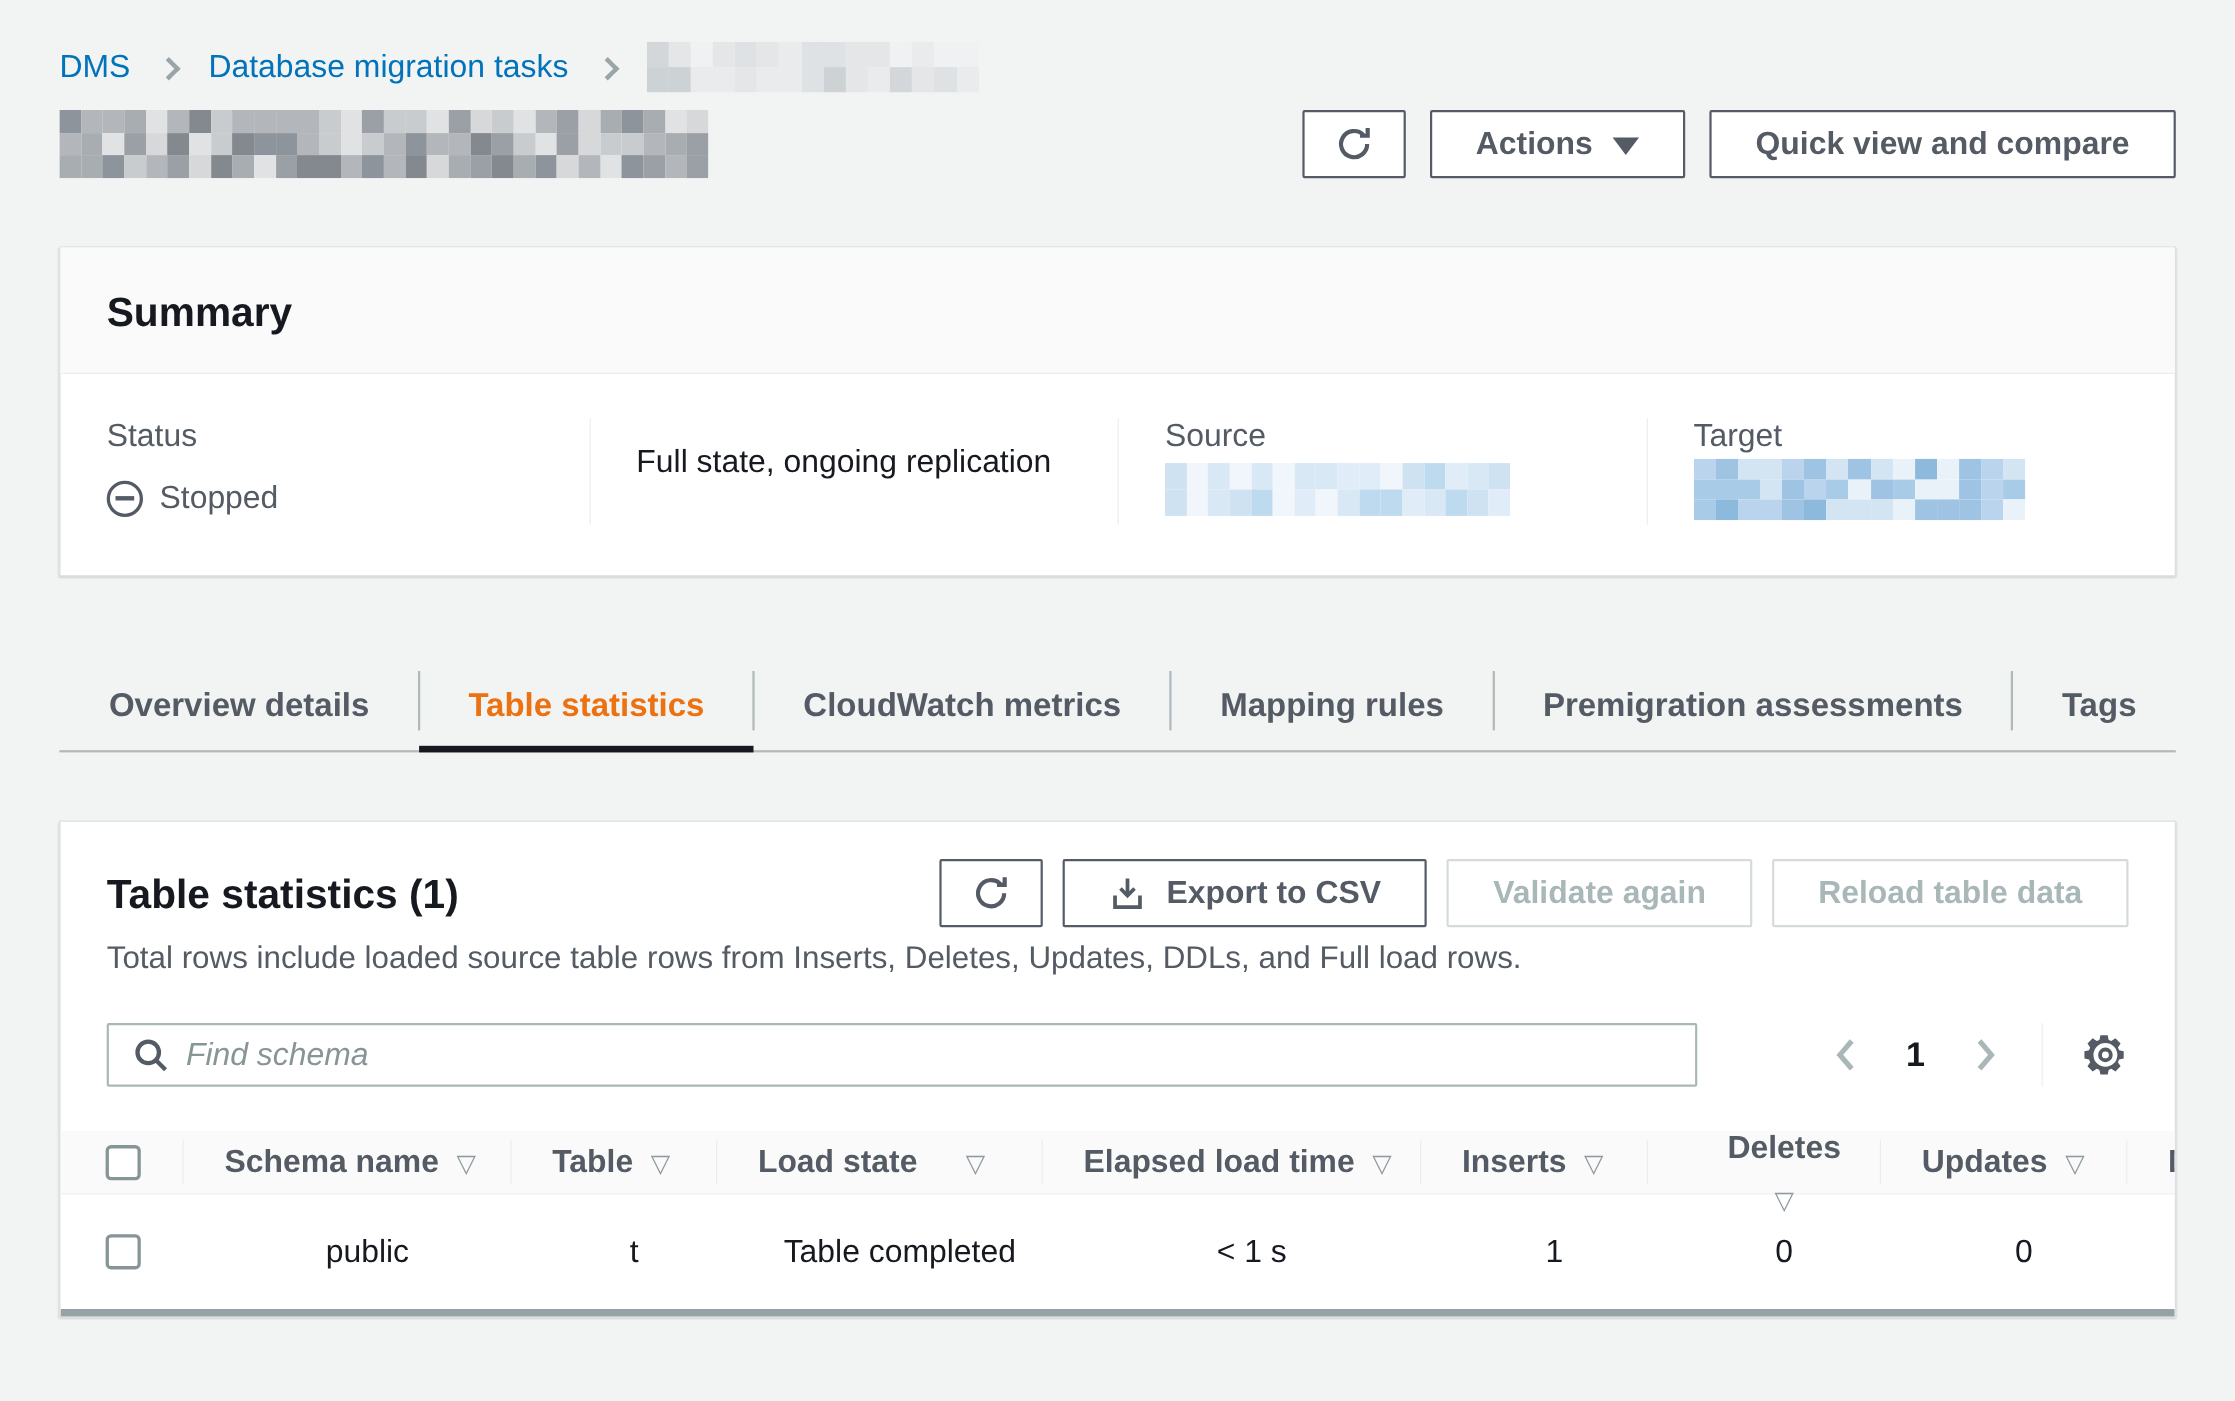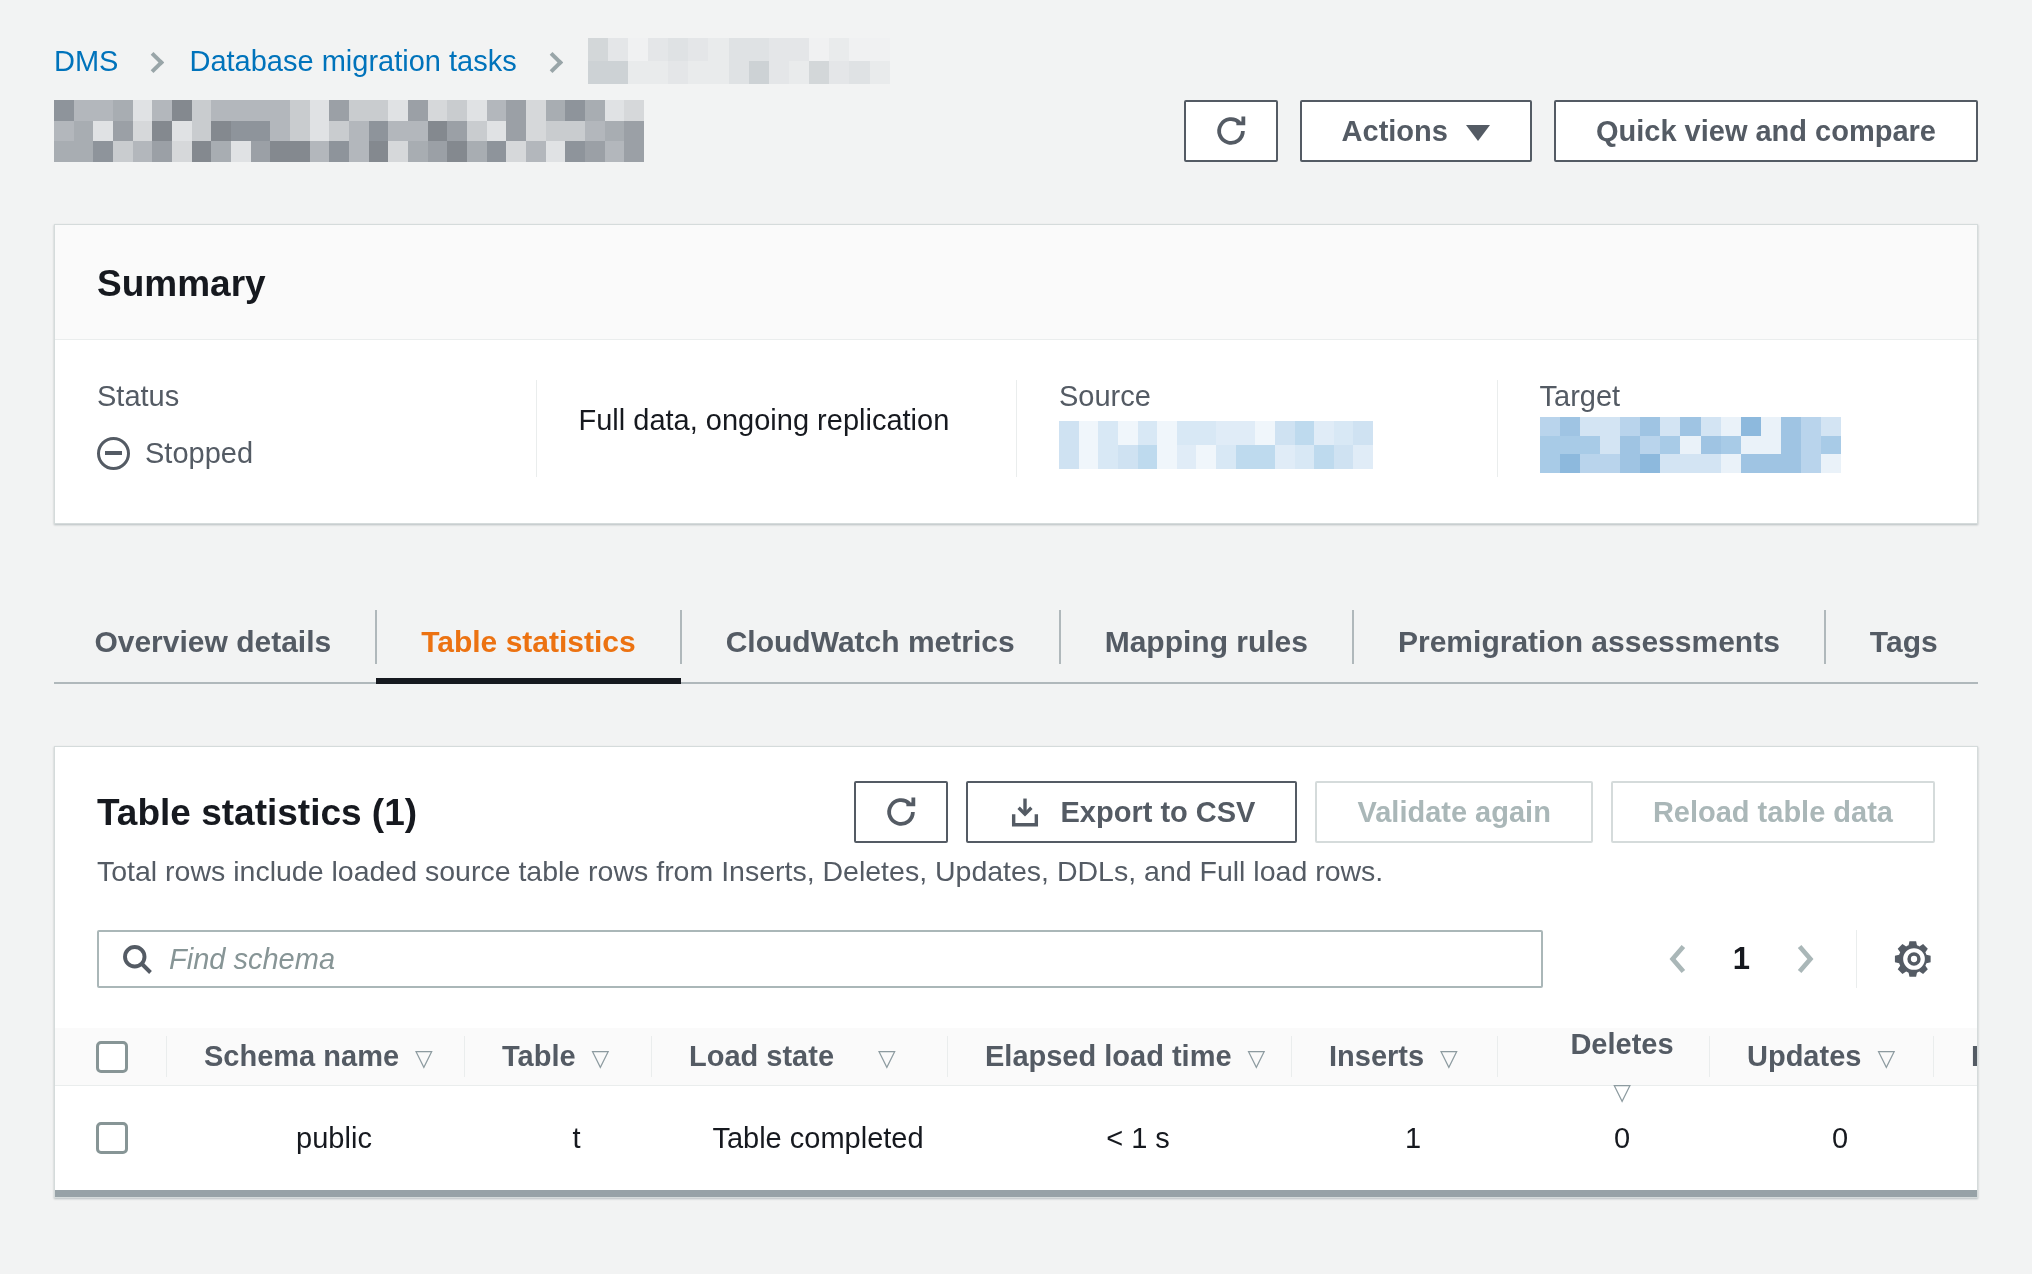--- a/index.html
+++ b/index.html
@@ -50,21 +50,21 @@
   .summary-body { display:grid; grid-template-columns:repeat(4,1fr); padding:40px 0 46px; }
   .summary-col { padding:0 42px; }
   .summary-col + .summary-col { border-left:1px solid #eaeded; }
   .f-label { color:#545b64; font-size:29px; }
   .f-value { margin-top:16px; font-size:29px; color:#16191f; display:flex; align-items:center; gap:15px; min-height:48px; }
   .f-value.status { color:#545b64; }
   .stop-icon { width:33px; height:33px; flex:none; border:3.5px solid #545b64; border-radius:50%; position:relative; }
   .stop-icon::after { content:""; position:absolute; left:5px; right:5px; top:50%; margin-top:-2px; height:4px; background:#545b64; }
 
   
-  .tabs { margin-top:76px; display:flex; position:relative; height:84px;justify-content:center; }
+  .tabs { margin-top:76px; display:flex; position:relative; height:84px; }
   .tabs::after { content:""; position:absolute; left:0; right:0; bottom:0; height:2px; background:#b0b8bb; }
   .tab { position:relative; display:flex; align-items:center; padding:0 45px;
     font-weight:bold; font-size:30px; color:#545b64; cursor:pointer; white-space:nowrap; }
   .tab + .tab::before { content:""; position:absolute; left:-1px; top:10px; width:2px; height:54px; background:#b0b8bb; }
   .tab.active { color:#ec7211; }
   .tab.active::after { content:""; position:absolute; left:0; right:0; bottom:0; height:6px; background:#16191f; z-index:2; }
 
   
   .table-card { padding-top:34px; overflow:hidden; }
   .panel-head { display:flex; justify-content:space-between; align-items:flex-start; padding:0 42px; }
@@ -261,21 +261,21 @@
     <div class="summary-body">
       <div class="summary-col">
         <div class="f-label">Status</div>
         <div class="f-value status">
           <span class="stop-icon"></span>
           <span>Stopped</span>
         </div>
       </div>
       <div class="summary-col">
         <div class="f-value">
-          <span>Full data, ongoing replication</span>
+          <span>Full state, ongoing replication</span>
         </div>
       </div>
       <div class="summary-col">
         <div class="f-label">Source</div>
         <div class="mosaic src-redacted" style="grid-template-columns: repeat(16, 1fr);">
             <i style="background: rgb(207, 226, 242);"></i>
             <i style="background: rgb(240, 246, 251);"></i>
             <i style="background: rgb(216, 232, 245);"></i>
             <i style="background: rgb(240, 246, 251);"></i>
             <i style="background: rgb(216, 232, 245);"></i>

